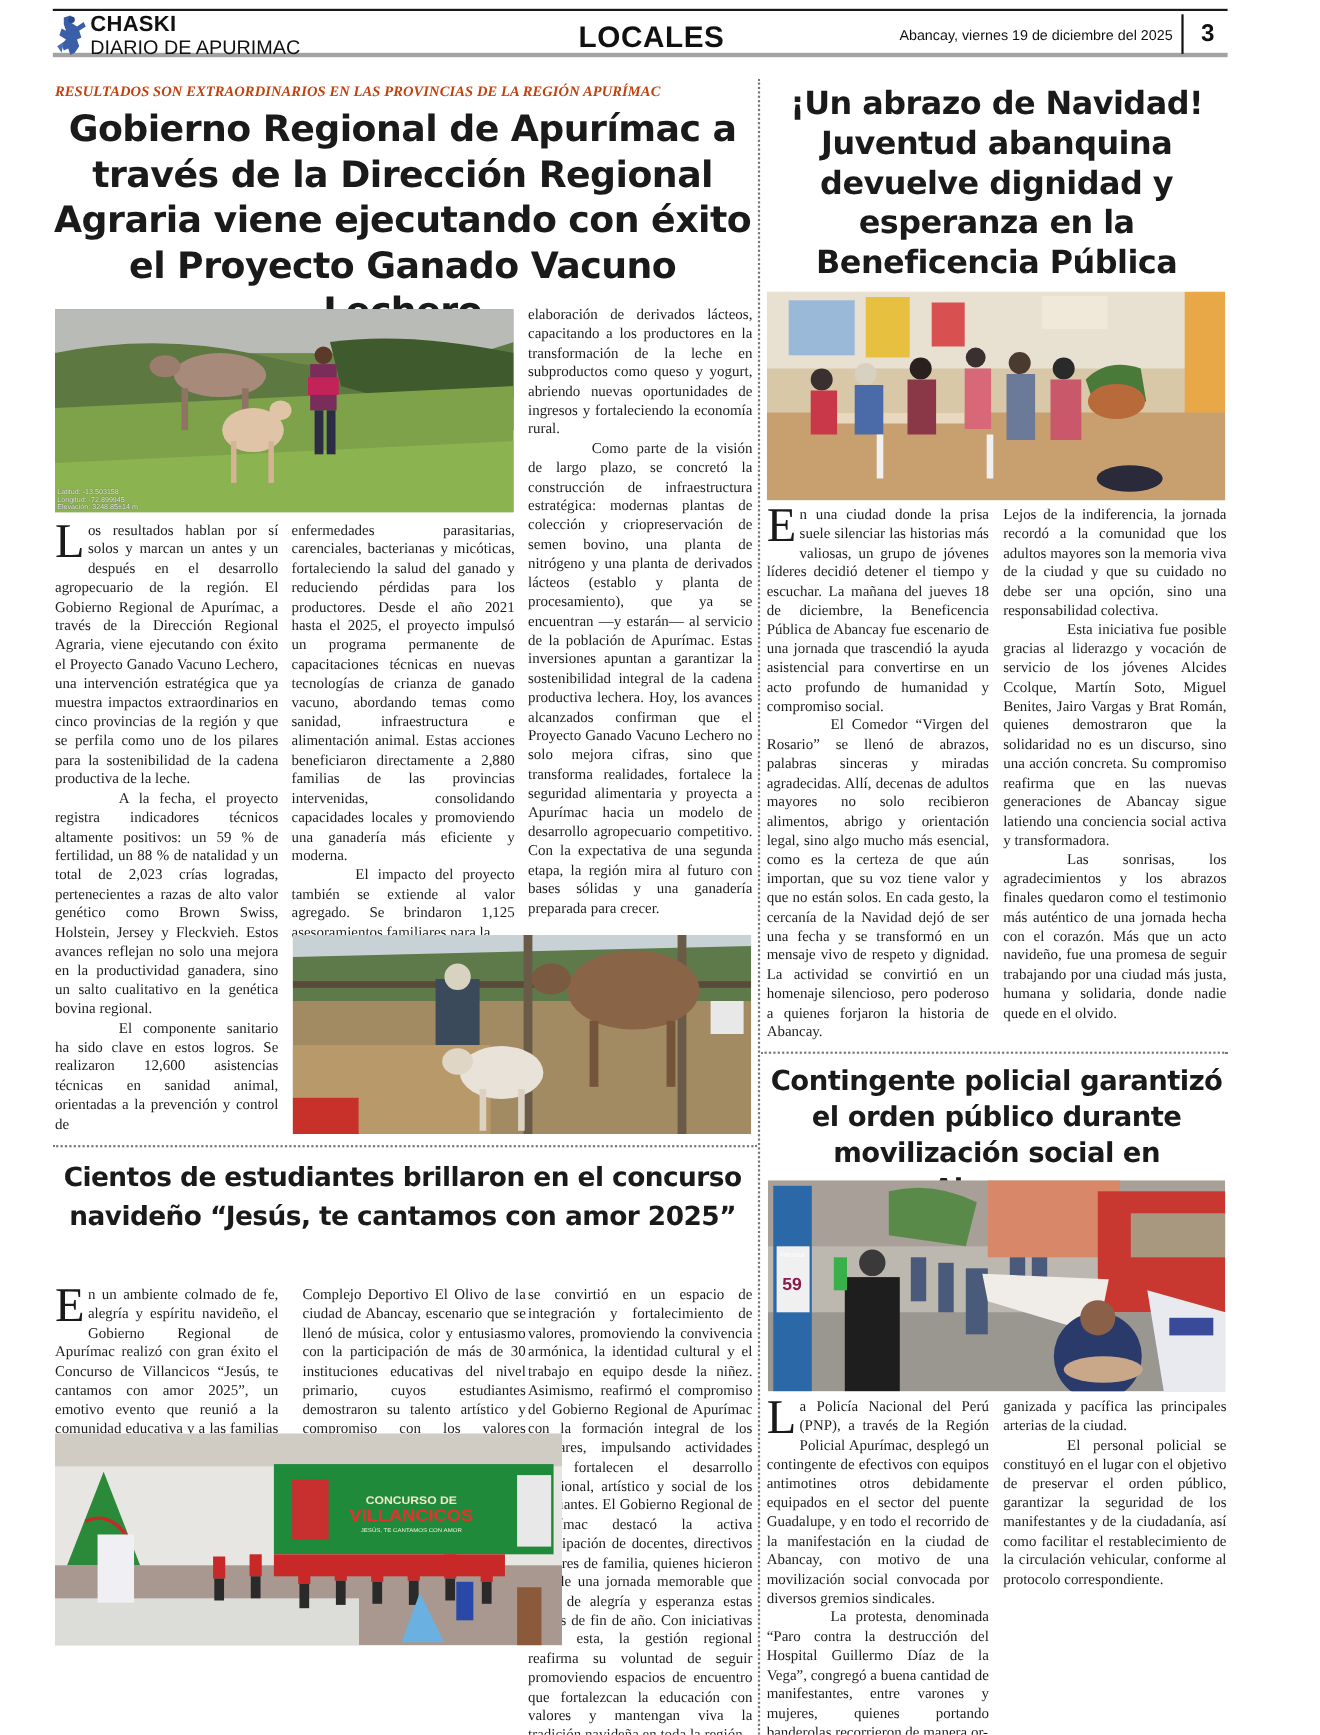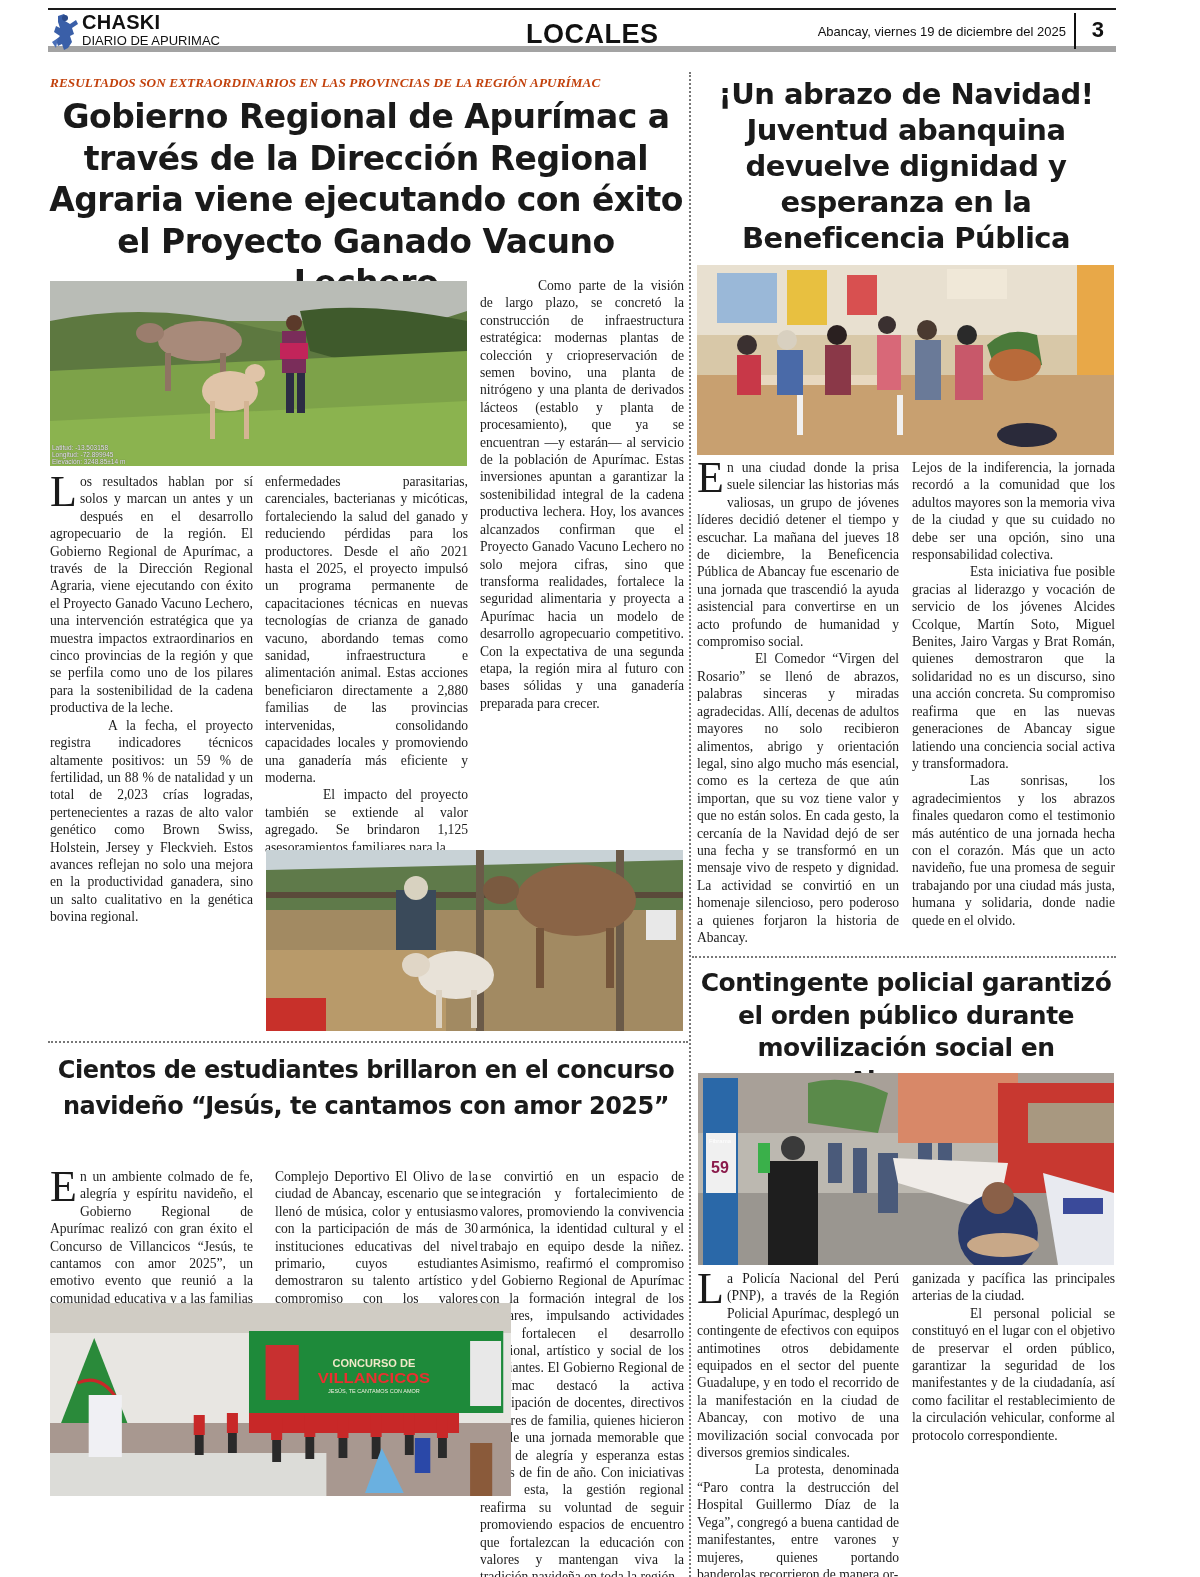--- a/index.html
+++ b/index.html
@@ -1,26 +1,26 @@
 <!DOCTYPE html>
 <html><head>
 <meta charset="utf-8">
 <style>
   * { box-sizing: border-box; margin: 0; padding: 0; }
   html, body { width: 1200px; height: 1577px; background: #ffffff; overflow: hidden; }
   body { position: relative; font-family: "Liberation Serif", serif; color: #1a1a1a; }
 
   
   .masthead { position: absolute; left: 48px; top: 8px; width: 1068px; height: 44px;
-    border-top: 2px solid #1a1a1a; border-bottom: 6px solid #a3a3a3; }
+    border-top: 2px solid #1a1a1a; border-bottom: 4px solid #a3a3a3; }
   .logo-icon { position: absolute; left: 2px; top: 2px; width: 30px; height: 40px; }
   .logo-title { position: absolute; left: 34px; top: 1px; font-family: "Liberation Sans", sans-serif;
     font-weight: bold; font-size: 20px; letter-spacing: 0.3px; color: #111; }
   .logo-sub { position: absolute; left: 34px; top: 23px; font-family: "Liberation Sans", sans-serif;
-    font-size: 13px; color: #111; }
+    font-size: 18px; color: #111; }
   .section-name { position: absolute; left: 478px; top: 9px; font-family: "Liberation Sans", sans-serif;
     font-weight: bold; font-size: 27px; letter-spacing: 0.5px; color: #111; }
   .dateline { position: absolute; right: 50px; top: 14px; font-family: "Liberation Sans", sans-serif;
     font-size: 13px; color: #111; }
   .page-sep { position: absolute; right: 40px; top: 3px; width: 2px; height: 36px; background: #111; }
   .page-num { position: absolute; right: 12px; top: 7px; font-family: "Liberation Sans", sans-serif;
     font-weight: bold; font-size: 22px; color: #111; }
 
   
   .vrule { position: absolute; width: 0; border-left: 2px dotted #777; }
@@ -101,28 +101,30 @@
     <div class="geo">
       <div>Latitud: -13.503158</div>
       <div>Longitud: -72.899945</div>
       <div>Elevación: 3248.85±14 m</div>
     </div>
   </div>
 
   <div class="col" style="left:50px; top:473px; width:203px;">
     <p><span class="dropcap">L</span><span>os resultados hablan por sí solos y marcan un antes y un después en el desarrollo agropecuario de la región. El Gobierno Regional de Apurímac, a través de la Dirección Regional Agraria, viene ejecutando con éxito el Proyecto Ganado Vacuno Lechero, una intervención estratégica que ya muestra impactos extraordinarios en cinco provincias de la región y que se perfila como uno de los pilares para la sostenibilidad de la cadena productiva de la leche.</span></p>
     <p class="indent">A la fecha, el proyecto registra indicadores técnicos altamente positivos: un 59 % de fertilidad, un 88 % de natalidad y un total de 2,023 crías logradas, pertenecientes a razas de alto valor genético como Brown Swiss, Holstein, Jersey y Fleckvieh. Estos avances reflejan no solo una mejora en la productividad ganadera, sino un salto cualitativo en la genética bovina regional.</p>
+    <p class="indent">El componente sanitario ha sido clave en estos logros. Se realizaron 12,600 asistencias técnicas en sanidad animal, orientadas a la prevención y control de</p>
   </div>
 
   <div class="col" style="left:265px; top:473px; width:203px;">
     <p>enfermedades parasitarias, carenciales, bacterianas y micóticas, fortaleciendo la salud del ganado y reduciendo pérdidas para los productores.    Desde el año 2021 hasta el 2025, el proyecto impulsó un programa permanente de capacitaciones técnicas en nuevas tecnologías de crianza de ganado vacuno, abordando temas como sanidad, infraestructura e alimentación animal. Estas acciones beneficiaron directamente a 2,880 familias de las provincias intervenidas, consolidando capacidades locales y promoviendo una ganadería más eficiente y moderna.</p>
     <p class="indent">El impacto del proyecto también se extiende al valor agregado. Se brindaron 1,125 asesoramientos familiares para la</p>
   </div>
 
   <div class="col" style="left:480px; top:277px; width:204px;">
+    <p>elaboración de derivados lácteos, capacitando a los productores en la transformación de la leche en subproductos como queso y yogurt, abriendo nuevas oportunidades de ingresos y fortaleciendo la economía rural.</p>
     <p class="indent">Como parte de la visión de largo plazo, se concretó la construcción de infraestructura estratégica: modernas plantas de colección y criopreservación de semen bovino, una planta de nitrógeno y una planta de derivados lácteos (establo y planta de procesamiento), que ya se encuentran —y estarán— al servicio de la población de Apurímac. Estas inversiones apuntan a garantizar la sostenibilidad integral de la cadena productiva lechera.   Hoy, los avances alcanzados confirman que el Proyecto Ganado Vacuno Lechero no solo mejora cifras, sino que transforma realidades, fortalece la seguridad alimentaria y proyecta a Apurímac hacia un modelo de desarrollo agropecuario competitivo. Con la expectativa de una segunda etapa, la región mira al futuro con bases sólidas y una ganadería preparada para crecer.</p>
   </div>
 
   <div class="photo" style="left:266px; top:850px; width:417px; height:181px;">
     <svg viewBox="0 0 417 181" preserveAspectRatio="none">
       <rect width="417" height="181" fill="#8a7a62"></rect>
       <rect width="417" height="40" fill="#c8d2d6"></rect>
       <path d="M0 20 L417 10 L417 60 L0 60 Z" fill="#5f7a4a"></path>
       <rect x="0" y="60" width="417" height="121" fill="#a28a62"></rect>
       <rect x="0" y="100" width="180" height="81" fill="#b89a6a"></rect>

